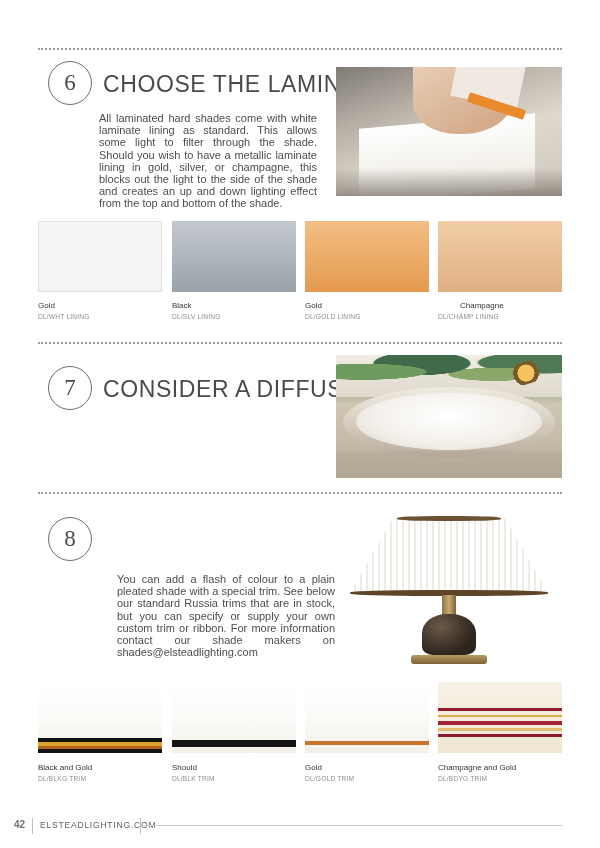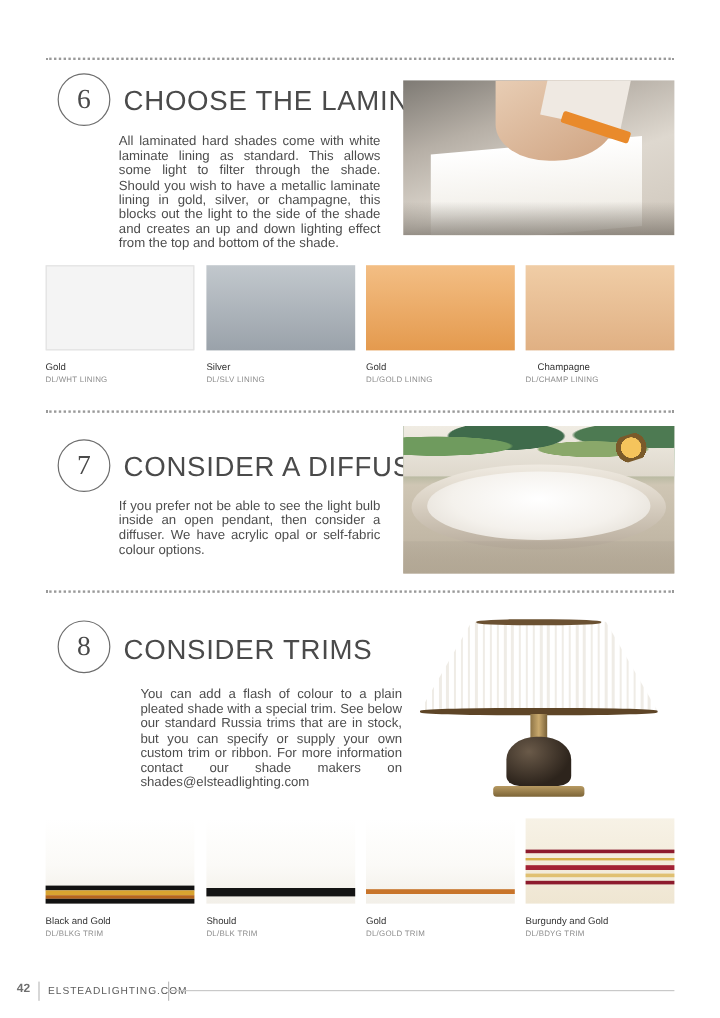--- a/index.html
+++ b/index.html
@@ -317,49 +317,47 @@
     <div class="pl-sleeve"></div>
     <div class="pl-scissor"></div>
     <div class="pl-shadow"></div>
   </div>
 
   <div class="swatch" style="left:38px; top:221px; width:124px; height:71px; background:#f4f4f4; border:1px solid #e2e2e2"></div>
   <div class="swatch-caption" style="left:38px; top:301px">Gold</div>
   <div class="swatch-code" style="left:38px; top:313px">DL/WHT LINING</div>
 
   <div class="swatch" style="left:172px; top:221px; width:124px; height:71px; background:linear-gradient(180deg,#c2c8cd,#9aa2aa)"></div>
-  <div class="swatch-caption" style="left:172px; top:301px">Silver</div>
+  <div class="swatch-caption" style="left:172px; top:301px">Black</div>
   <div class="swatch-code" style="left:172px; top:313px">DL/SLV LINING</div>
 
   <div class="swatch" style="left:305px; top:221px; width:124px; height:71px; background:linear-gradient(180deg,#f3be84,#e49a4e)"></div>
   <div class="swatch-caption" style="left:305px; top:301px">Gold</div>
   <div class="swatch-code" style="left:305px; top:313px">DL/GOLD LINING</div>
 
   <div class="swatch" style="left:438px; top:221px; width:124px; height:71px; background:linear-gradient(180deg,#f0cda6,#e0b083)"></div>
-  <div class="swatch-caption" style="left:448px; top:301px">Champagne</div>
+  <div class="swatch-caption" style="left:460px; top:301px">Champagne</div>
   <div class="swatch-code" style="left:438px; top:313px">DL/CHAMP LINING</div>
 
   <div class="dotted-rule" style="top:342px"></div>
 
   <div class="step-circle" style="left:48px; top:366px">7</div>
   <div class="step-title" style="left:103px; top:376px">CONSIDER A DIFFUSER</div>
-  <div class="step-body" style="left:99px; top:416px; width:218px">If you prefer not be able to see the light bulb inside an open pendant, then consider a diffuser. We have acrylic opal or self-fabric colour options.</div>
 
   <div class="photo photo-diffuser" style="left:336px; top:355px; width:226px; height:123px">
     <div class="pd-leaves"></div>
     <div class="pd-butterfly"></div>
     <div class="pd-shade-rim"></div>
     <div class="pd-diffuser"></div>
     <div class="pd-bottom"></div>
   </div>
 
   <div class="dotted-rule" style="top:492px"></div>
 
   <div class="step-circle" style="left:48px; top:517px">8</div>
-  <div class="step-title" style="left:103px; top:528px">CONSIDER TRIMS</div>
   <div class="step-body" style="left:117px; top:573px; width:218px">You can add a flash of colour to a plain pleated shade with a special trim. See below our standard Russia trims that are in stock, but you can specify or supply your own custom trim or ribbon. For more information contact our shade makers on shades@elsteadlighting.com</div>
 
   <div class="photo photo-lamp" style="left:336px; top:497px; width:226px; height:172px">
     <div class="plamp-shade"></div>
     <div class="plamp-top-trim"></div>
     <div class="plamp-bottom-trim"></div>
     <div class="plamp-neck"></div>
     <div class="plamp-base"></div>
     <div class="plamp-foot"></div>
   </div>
@@ -388,21 +386,21 @@
   <div class="swatch-caption" style="left:305px; top:763px">Gold</div>
   <div class="swatch-code" style="left:305px; top:775px">DL/GOLD TRIM</div>
 
   <div class="swatch" style="left:438px; top:682px; width:124px; height:71px; background:linear-gradient(180deg,#f7f2e6,#efe6d2)">
     <div class="trim-band" style="top:26px; height:3px; background:#8d1b2d"></div>
     <div class="trim-band" style="top:33px; height:2px; background:#d8b04a"></div>
     <div class="trim-band" style="top:39px; height:4px; background:#a32235"></div>
     <div class="trim-band" style="top:46px; height:3px; background:#e0c071"></div>
     <div class="trim-band" style="top:52px; height:3px; background:#8d1b2d"></div>
   </div>
-  <div class="swatch-caption" style="left:438px; top:763px">Burgundy and Gold</div>
+  <div class="swatch-caption" style="left:438px; top:763px">Champagne and Gold</div>
   <div class="swatch-code" style="left:438px; top:775px">DL/BDYG TRIM</div>
 
   <div class="footer-page">42</div>
   <div class="footer-divider"></div>
   <div class="footer-brand">ELSTEADLIGHTING.COM</div>
   <div class="footer-divider2"></div>
   <div class="footer-bar" style="left:141px; width:421px; bottom:22px"></div>
 
 </div>
 

